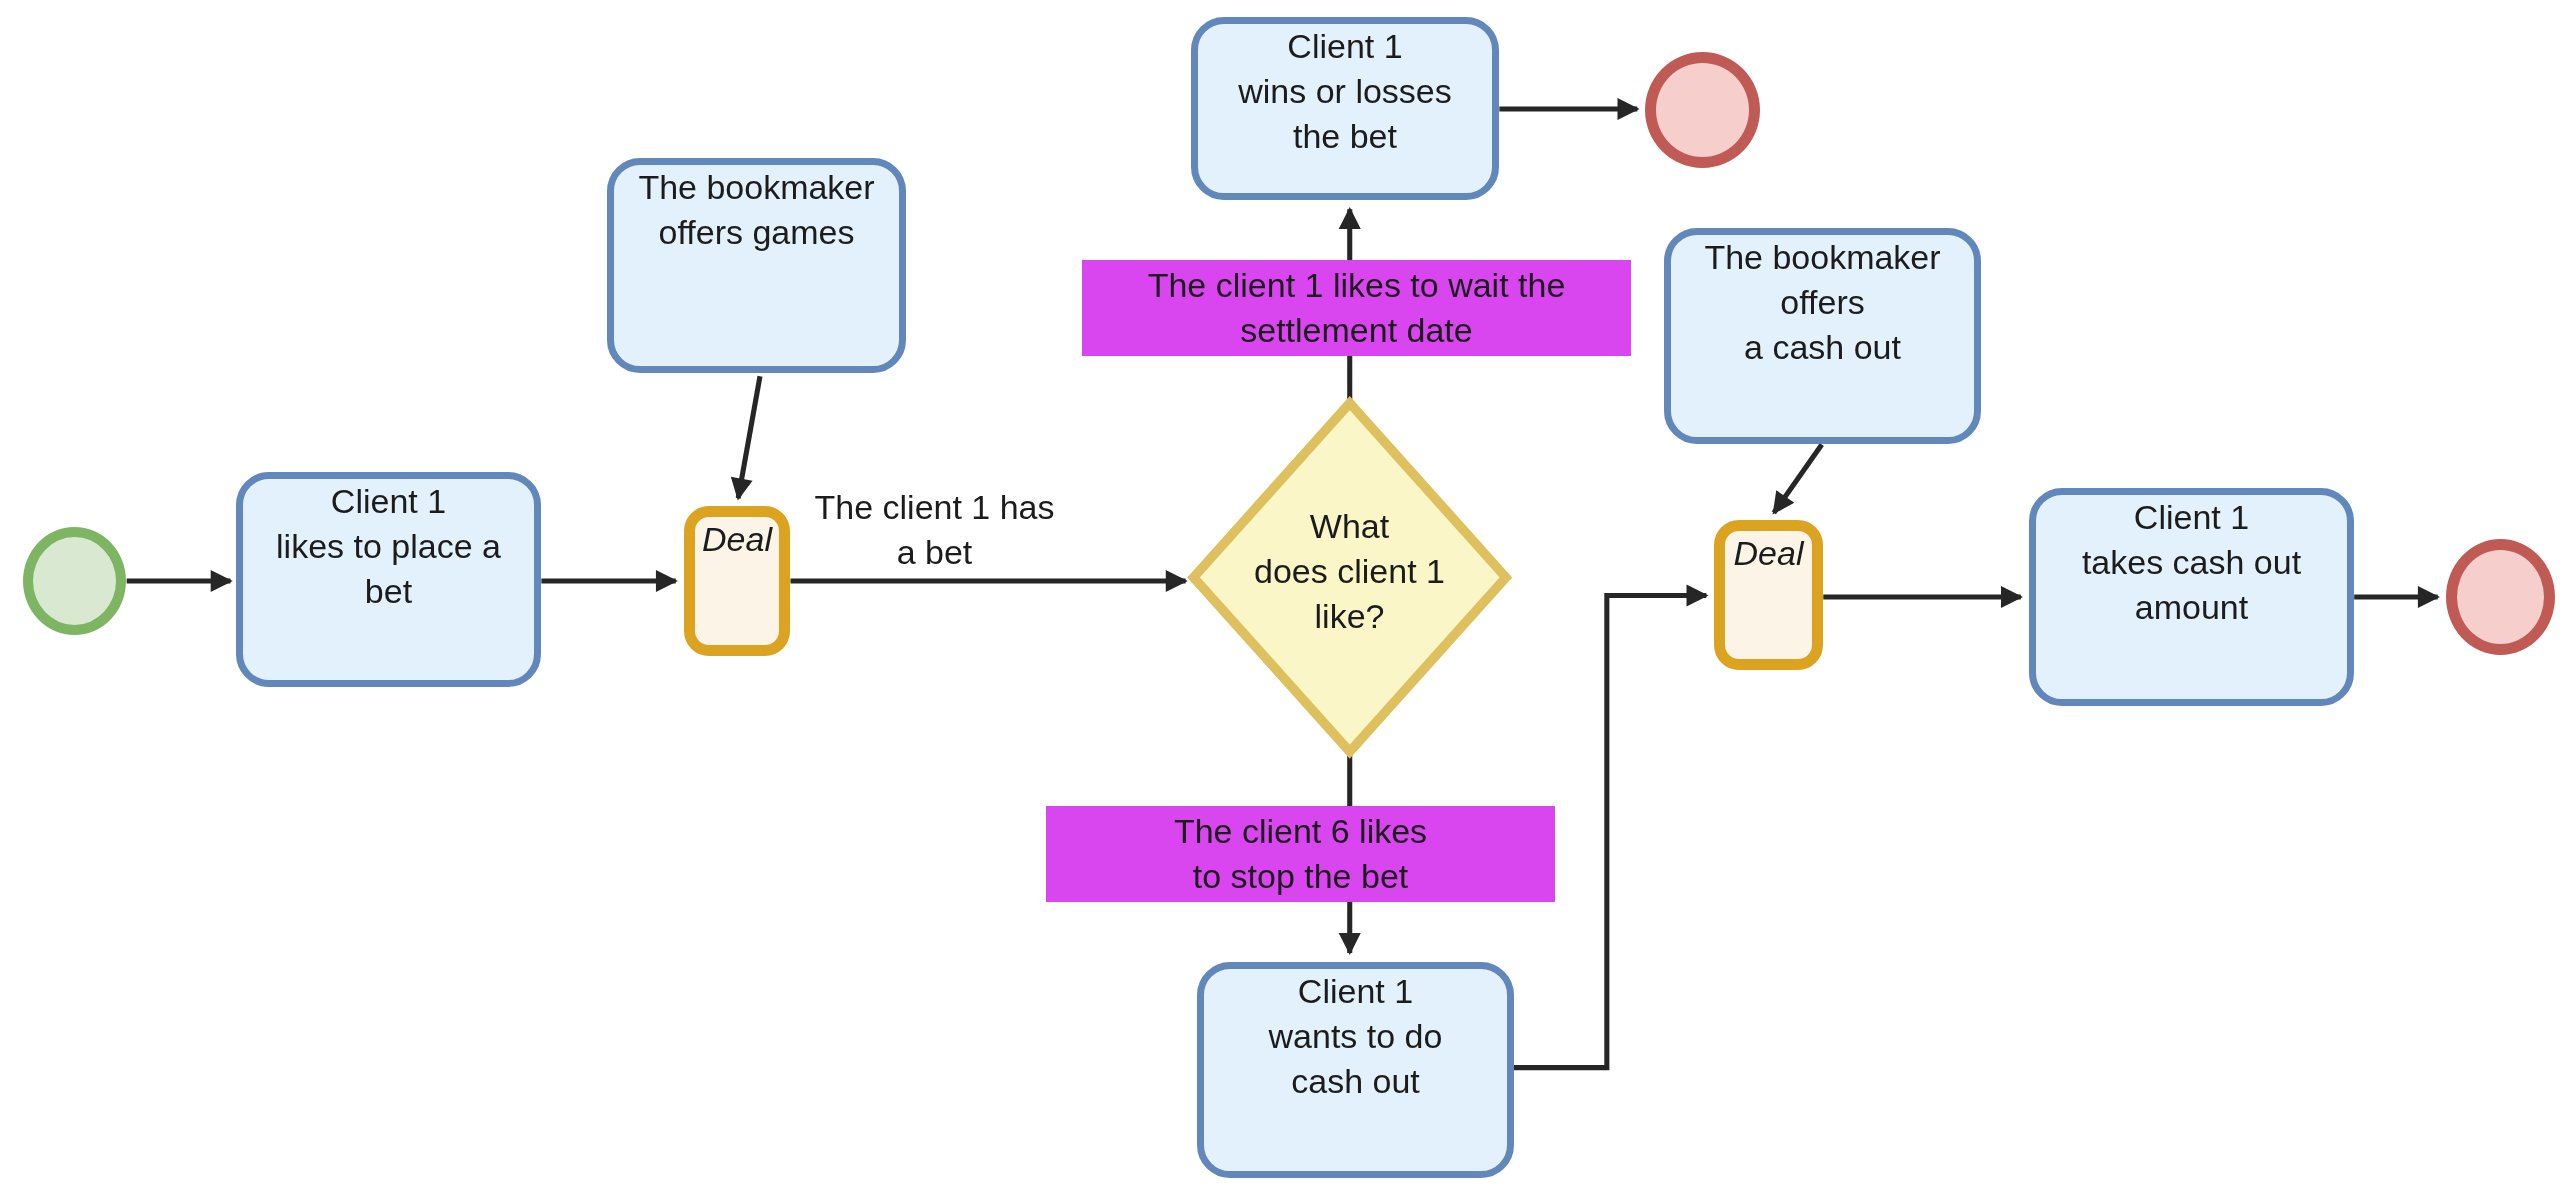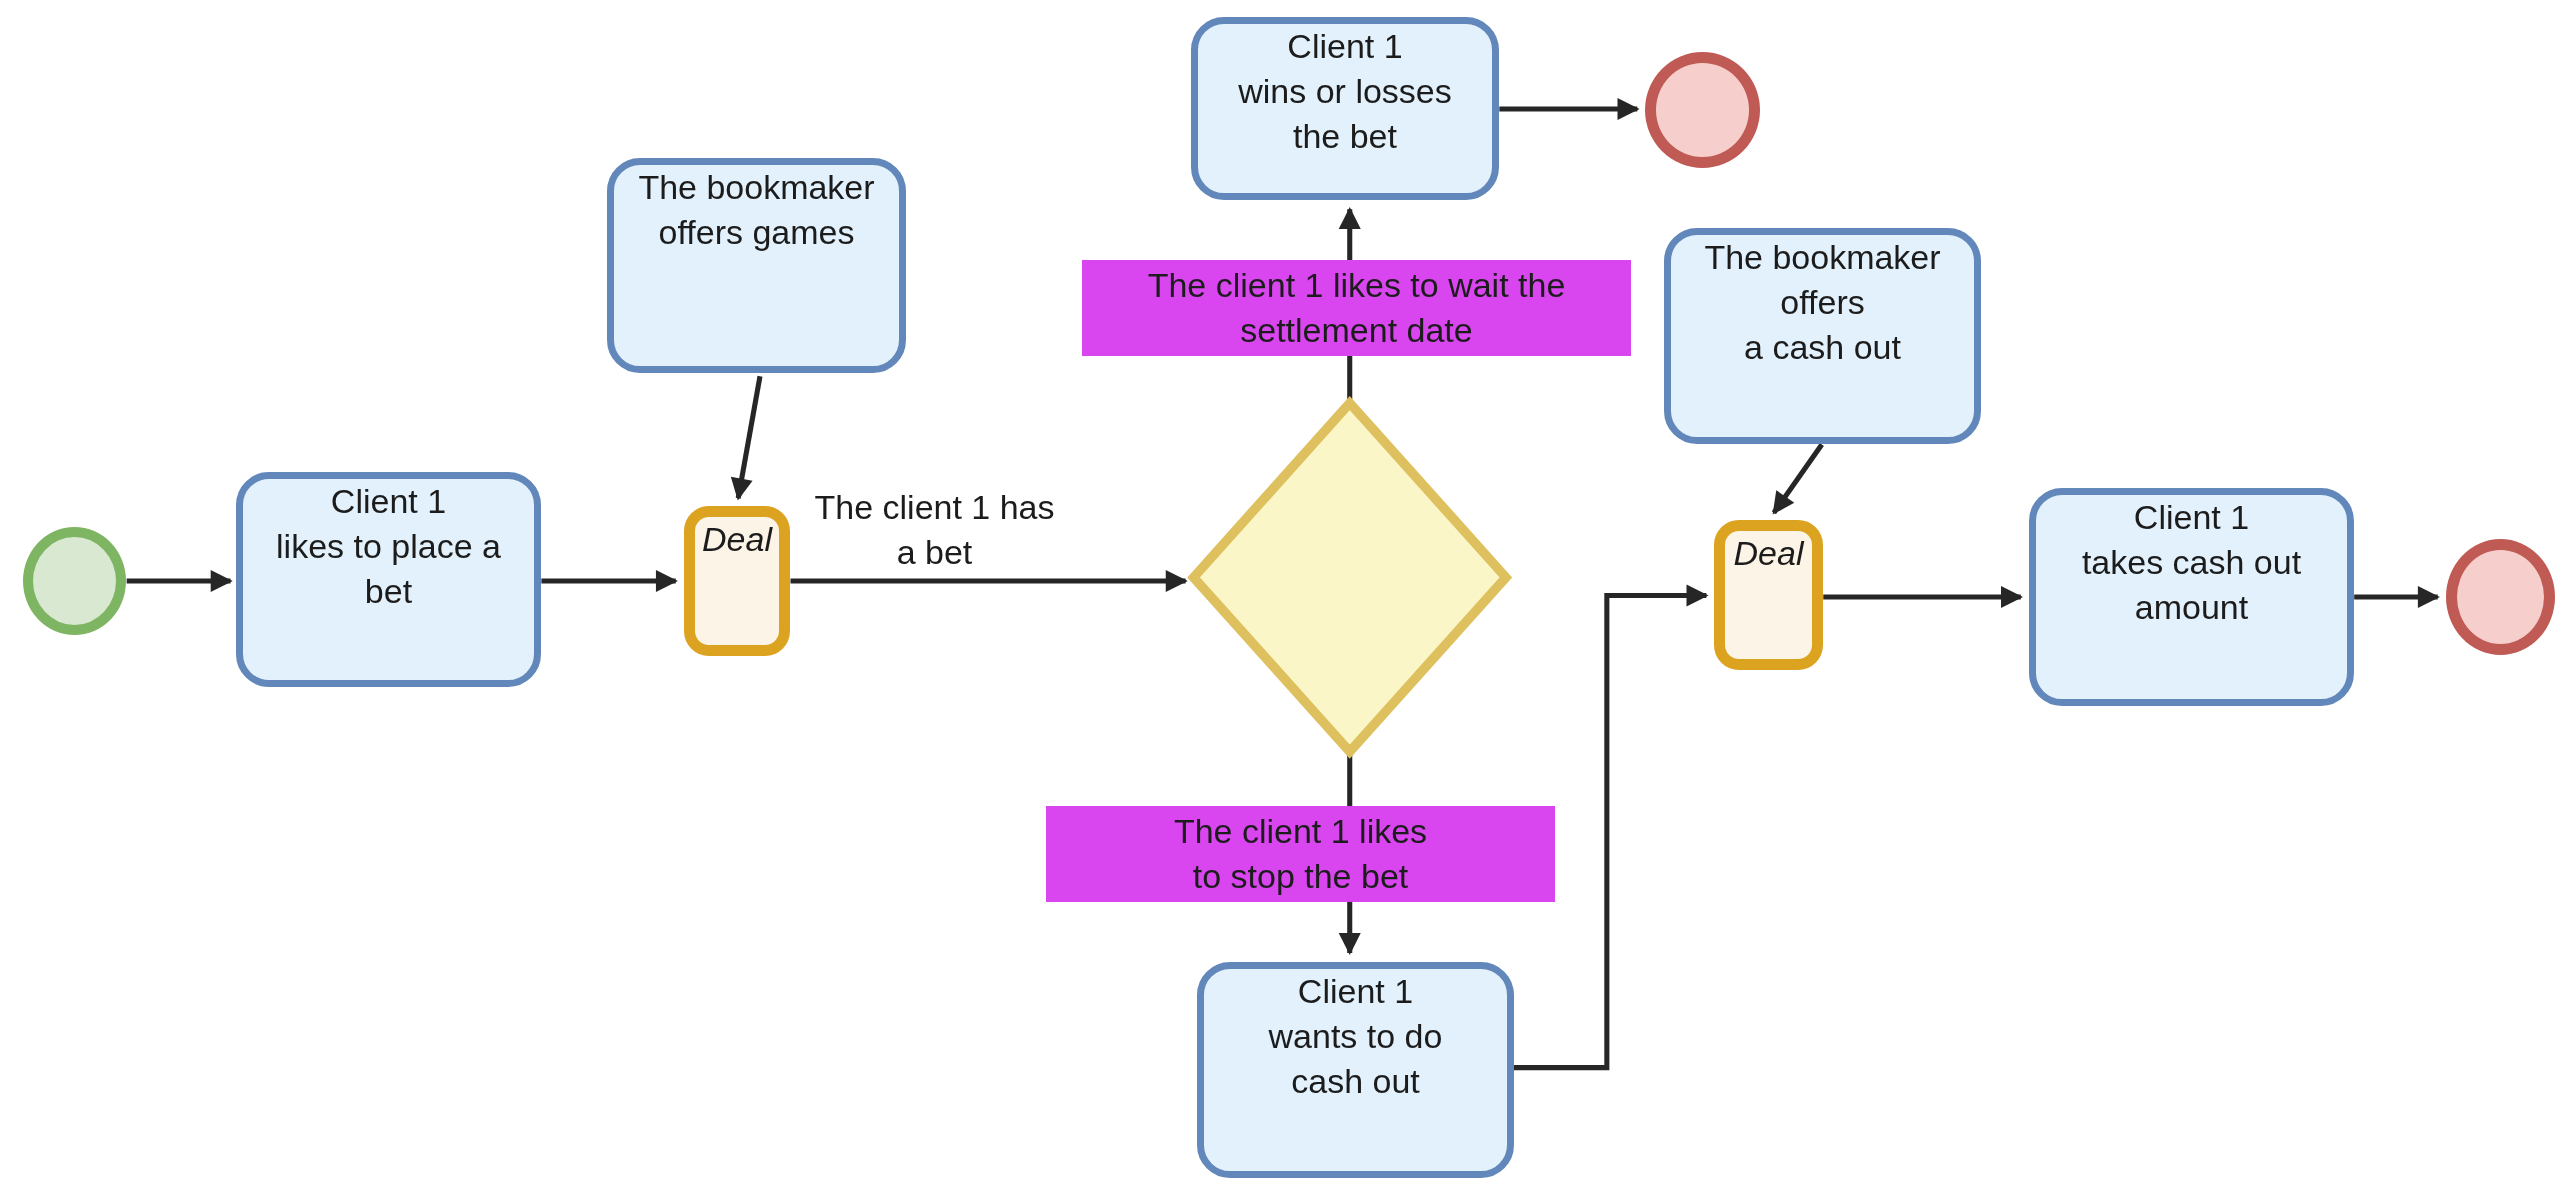--- a/index.html
+++ b/index.html
@@ -93,20 +93,25 @@
 
   <div class="node task" style="left:607px;top:158px;width:299px;height:215px;">
     <span class="lbl">The bookmaker
 offers games</span>
   </div>
 
   <div class="node deal" style="left:684px;top:506px;width:106px;height:150px;">
     <span class="lbl">Deal</span>
   </div>
 
+  <div class="gw-label" style="left:1204px;top:504px;width:291px;">
+    <span class="lbl">What
+does client 1
+like?</span>
+  </div>
 
   <div class="node task" style="left:1191px;top:17.4px;width:308px;height:183px;">
     <span class="lbl">Client 1
 wins or losses
 the bet</span>
   </div>
 
   <div class="node event end" style="left:1645px;top:52px;width:115px;height:116px;"></div>
 
   <div class="node task" style="left:1664px;top:228px;width:317px;height:216px;">
@@ -137,18 +142,18 @@
     <span class="lbl">The client 1 has
 a bet</span>
   </div>
 
   <div class="edge-label masked" style="left:1082px;top:260px;width:549px;">
     <span class="lbl">The client 1 likes to wait the
 settlement date</span>
   </div>
 
   <div class="edge-label masked" style="left:1046px;top:806px;width:509px;">
-    <span class="lbl">The client 1 likes
+    <span class="lbl">The client 6 likes
 to stop the bet</span>
   </div>
 
 </div>
 
 
 </body></html>

